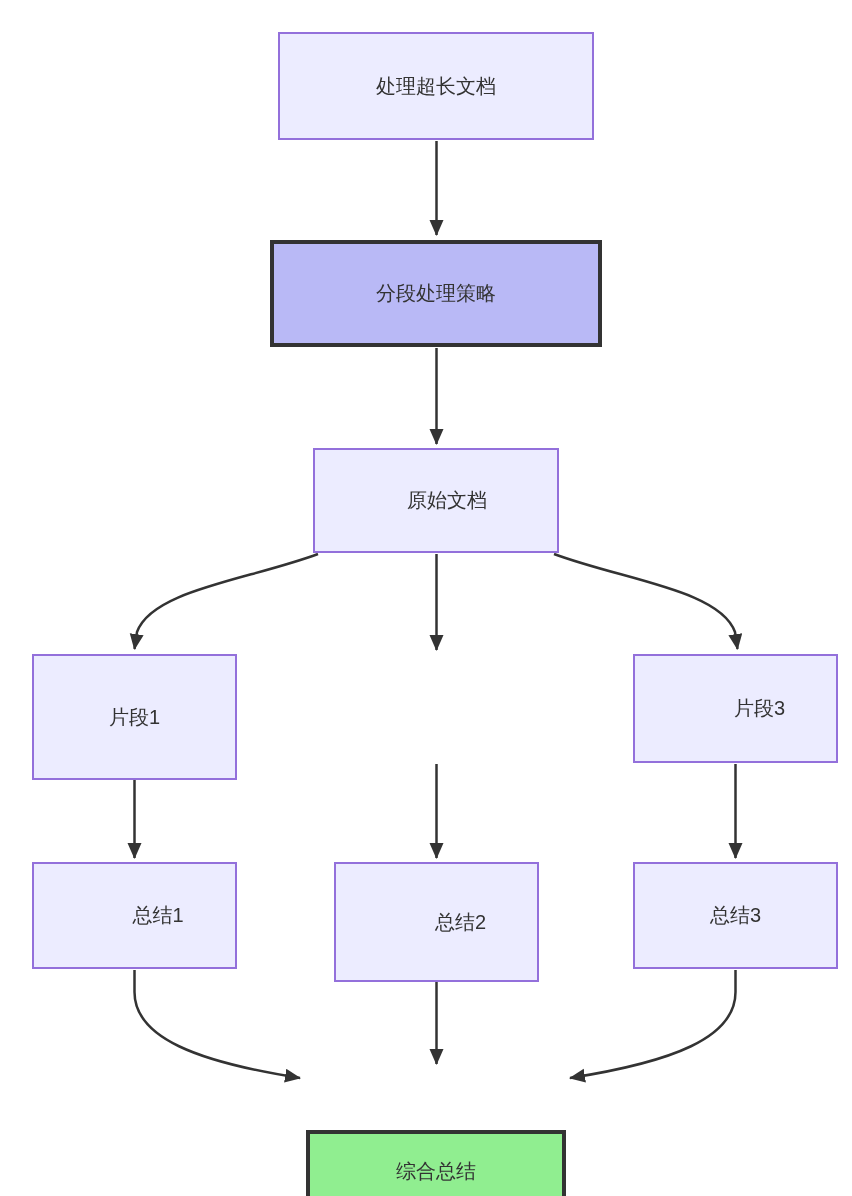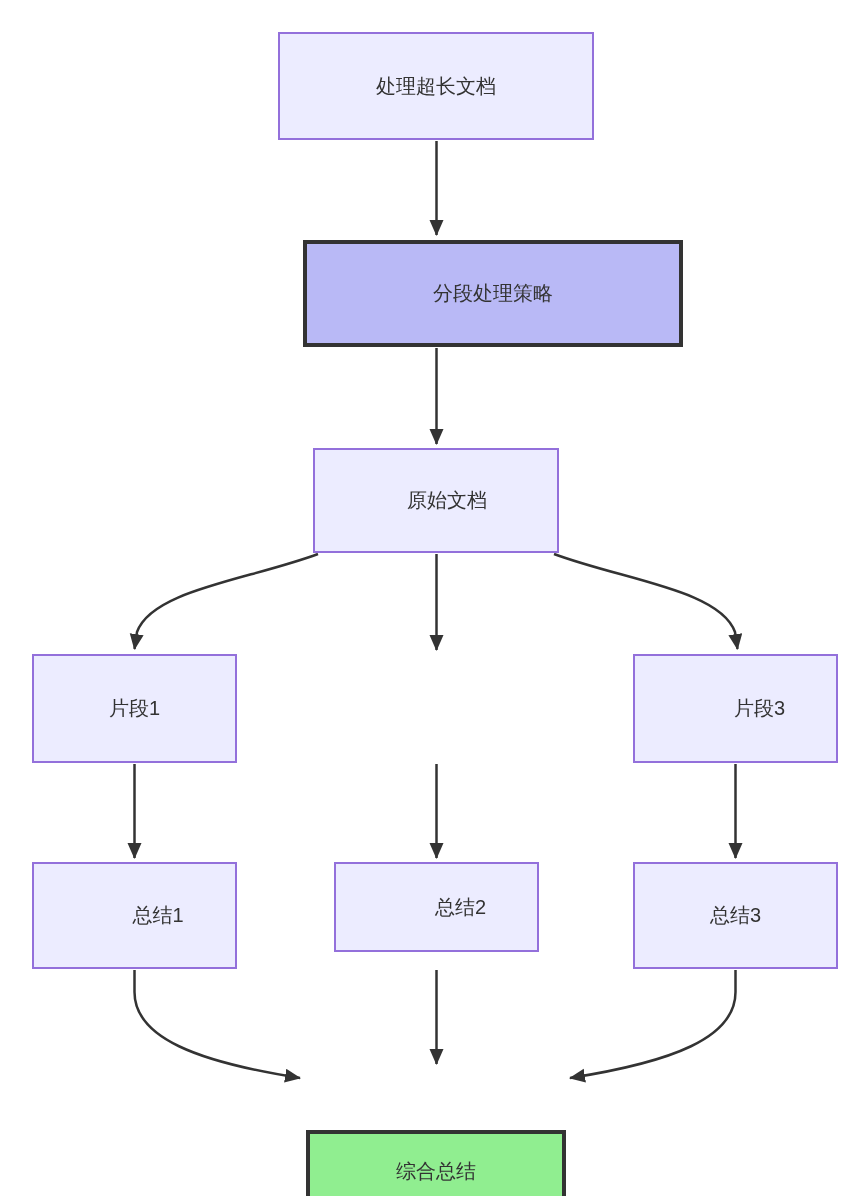--- a/index.html
+++ b/index.html
@@ -42,27 +42,27 @@
   .node.highlight {
     background: #B9B9F6;
     border: 4px solid #333333;
   }
   .node.success {
     background: #90EE90;
     border: 4px solid #333333;
   }
   
   .nd-a  { left: 278px; top: 32px;   width: 316px; height: 108px; }
-  .nd-b  { left: 270px; top: 240px;  width: 380px; height: 107px; margin-left: 33px; }
+  .nd-b  { left: 270px; top: 240px;  width: 332px; height: 107px; }
   .nd-c  { left: 313px; top: 448px;  width: 246px; height: 105px; padding-left: 22px; }
-  .nd-d1 { left: 32px;  top: 654px;  width: 205px; height: 109px; }
+  .nd-d1 { left: 32px;  top: 654px;  width: 205px; height: 126px; }
   .nd-d2 { left: 334px; top: 654px;  width: 205px; height: 109px; }
   .nd-d3 { left: 633px; top: 654px;  width: 205px; height: 109px; padding-left: 48px; }
   .nd-e1 { left: 32px;  top: 862px;  width: 205px; height: 107px; padding-left: 47px; }
-  .nd-e2 { left: 334px; top: 862px;  width: 205px; height: 90px; padding-left: 48px; }
+  .nd-e2 { left: 334px; top: 862px;  width: 205px; height: 120px; padding-left: 48px; }
   .nd-e3 { left: 633px; top: 862px;  width: 205px; height: 107px; }
   .nd-f  { left: 306px; top: 1130px; width: 260px; height: 82px; }
 </style>
 </head>
 <body>
 
 <div class="canvas">
 
   <svg class="edge-layer" viewBox="0 0 852 1196" xmlns="http://www.w3.org/2000/svg">
     <defs>

